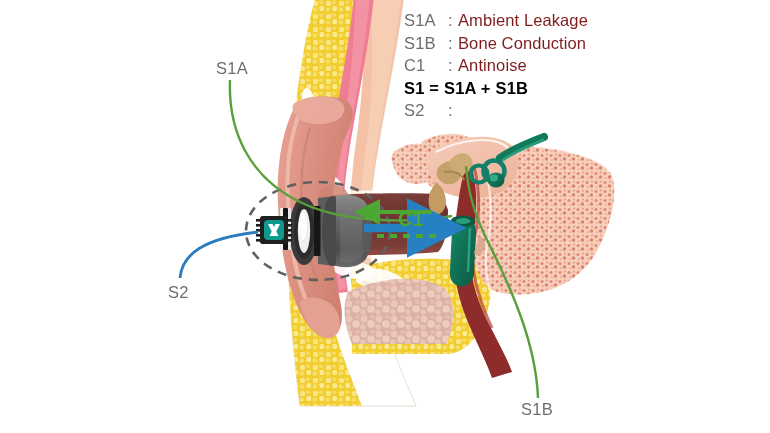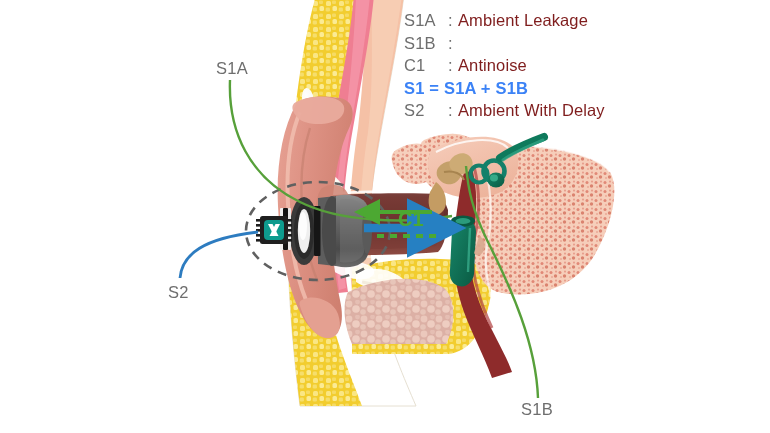--- a/index.html
+++ b/index.html
@@ -6,21 +6,21 @@
   body{width:770px;height:433px;overflow:hidden;
        font-family:"Liberation Sans",sans-serif;}
   #stage{position:relative;width:770px;height:433px;background:#ffffff;}
 
   
   #legend{position:absolute;left:404px;top:11px;width:240px;}
   .leg-row{display:flex;align-items:baseline;height:22.5px;white-space:nowrap;}
   .leg-key{width:44px;font-size:16.5px;color:#6e6e6e;letter-spacing:.2px;}
   .leg-sep{width:10px;font-size:16.5px;color:#6e6e6e;}
   .leg-val{font-size:16.5px;color:#7f1d1d;letter-spacing:.1px;}
-  .leg-row.bold .leg-key,.leg-row.bold .leg-val{font-weight:bold;color:#3b82f6;}
+  .leg-row.bold .leg-key,.leg-row.bold .leg-val{font-weight:bold;color:#000000;}
   .leg-row.bold .leg-key{width:auto;}
 
   
   .callout-label{position:absolute;font-size:16.5px;color:#6e6e6e;letter-spacing:.3px;}
   #lbl-s1a{left:216px;top:59px;}
   #lbl-s2{left:168px;top:283px;}
   #lbl-s1b{left:521px;top:400px;}
 
   
   svg.layer{position:absolute;left:0;top:0;width:770px;height:433px;overflow:visible;}
@@ -290,29 +290,29 @@
 
   <div id="legend">
     <div class="leg-row">
       <span class="leg-key">S1A</span>
       <span class="leg-sep">:</span>
       <span class="leg-val">Ambient Leakage</span>
     </div>
     <div class="leg-row">
       <span class="leg-key">S1B</span>
       <span class="leg-sep">:</span>
+      <span class="leg-val">Bone Conduction</span>
     </div>
     <div class="leg-row">
       <span class="leg-key">C1</span>
       <span class="leg-sep">:</span>
       <span class="leg-val">Antinoise</span>
     </div>
     <div class="leg-row bold">
       <span class="leg-key">S1 = S1A + S1B</span>
     </div>
     <div class="leg-row">
       <span class="leg-key">S2</span>
       <span class="leg-sep">:</span>
-      <span class="leg-val">Ambient With Delay</span>
     </div>
   </div>
 
 </div>
 
 </body></html>

